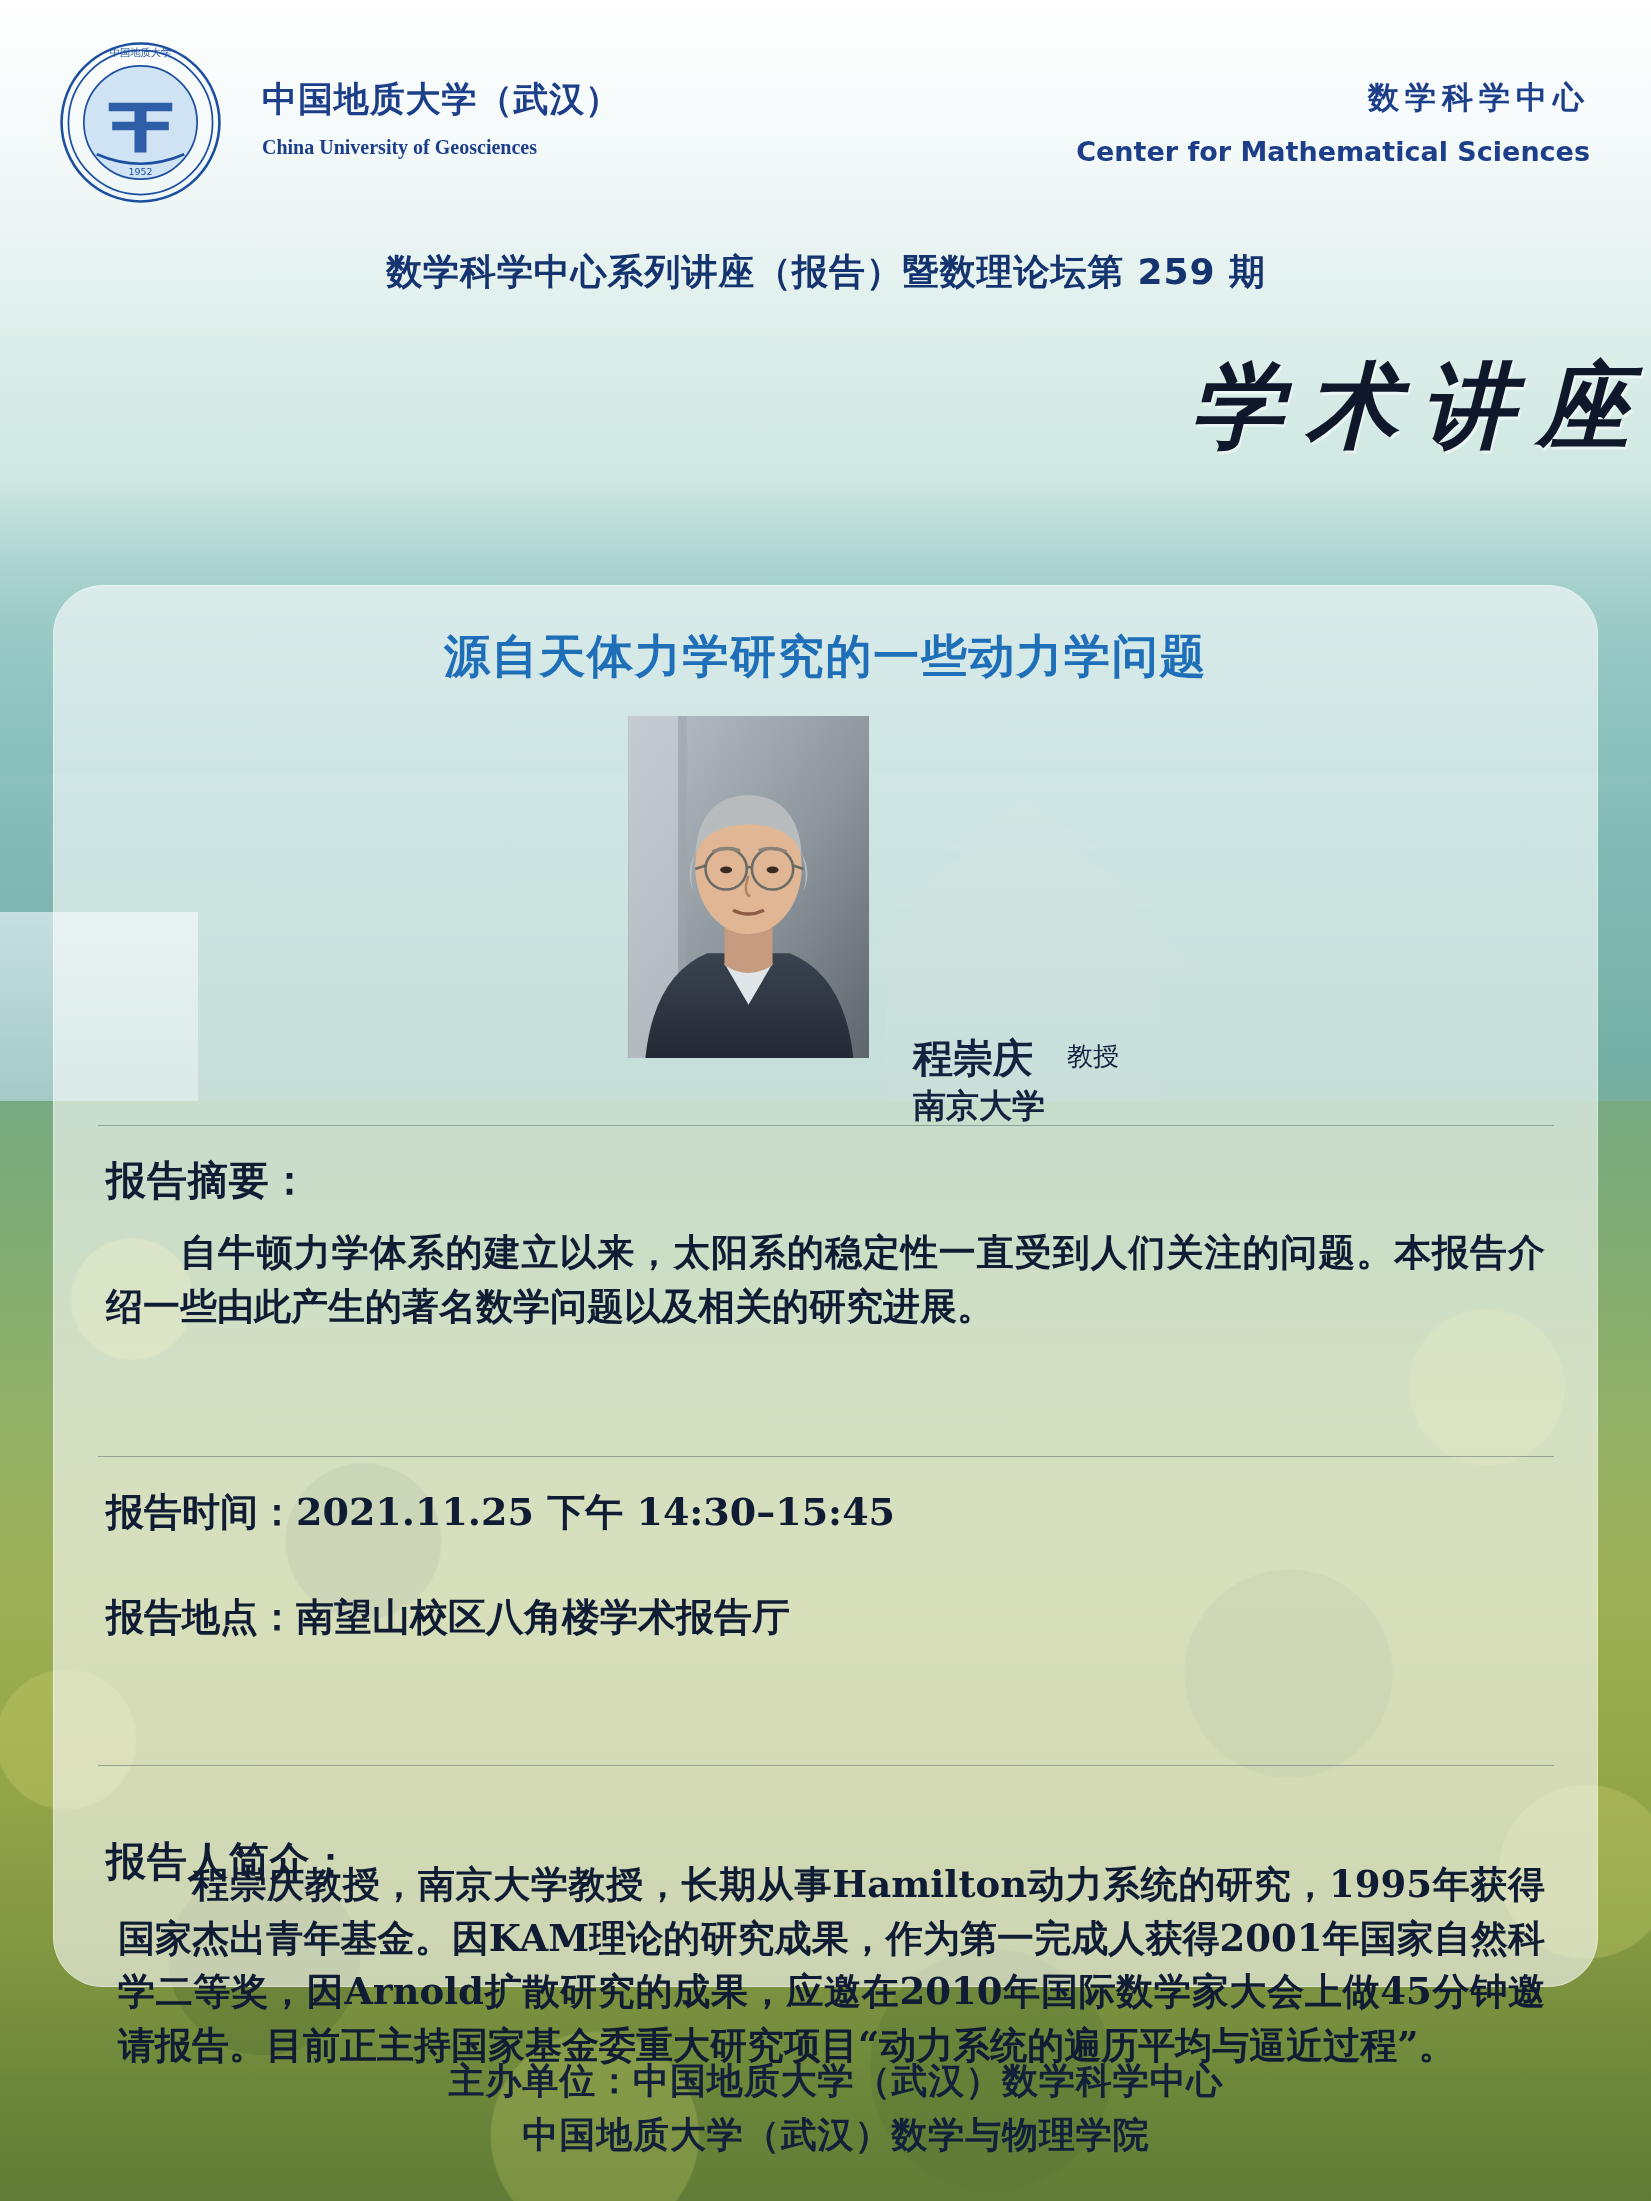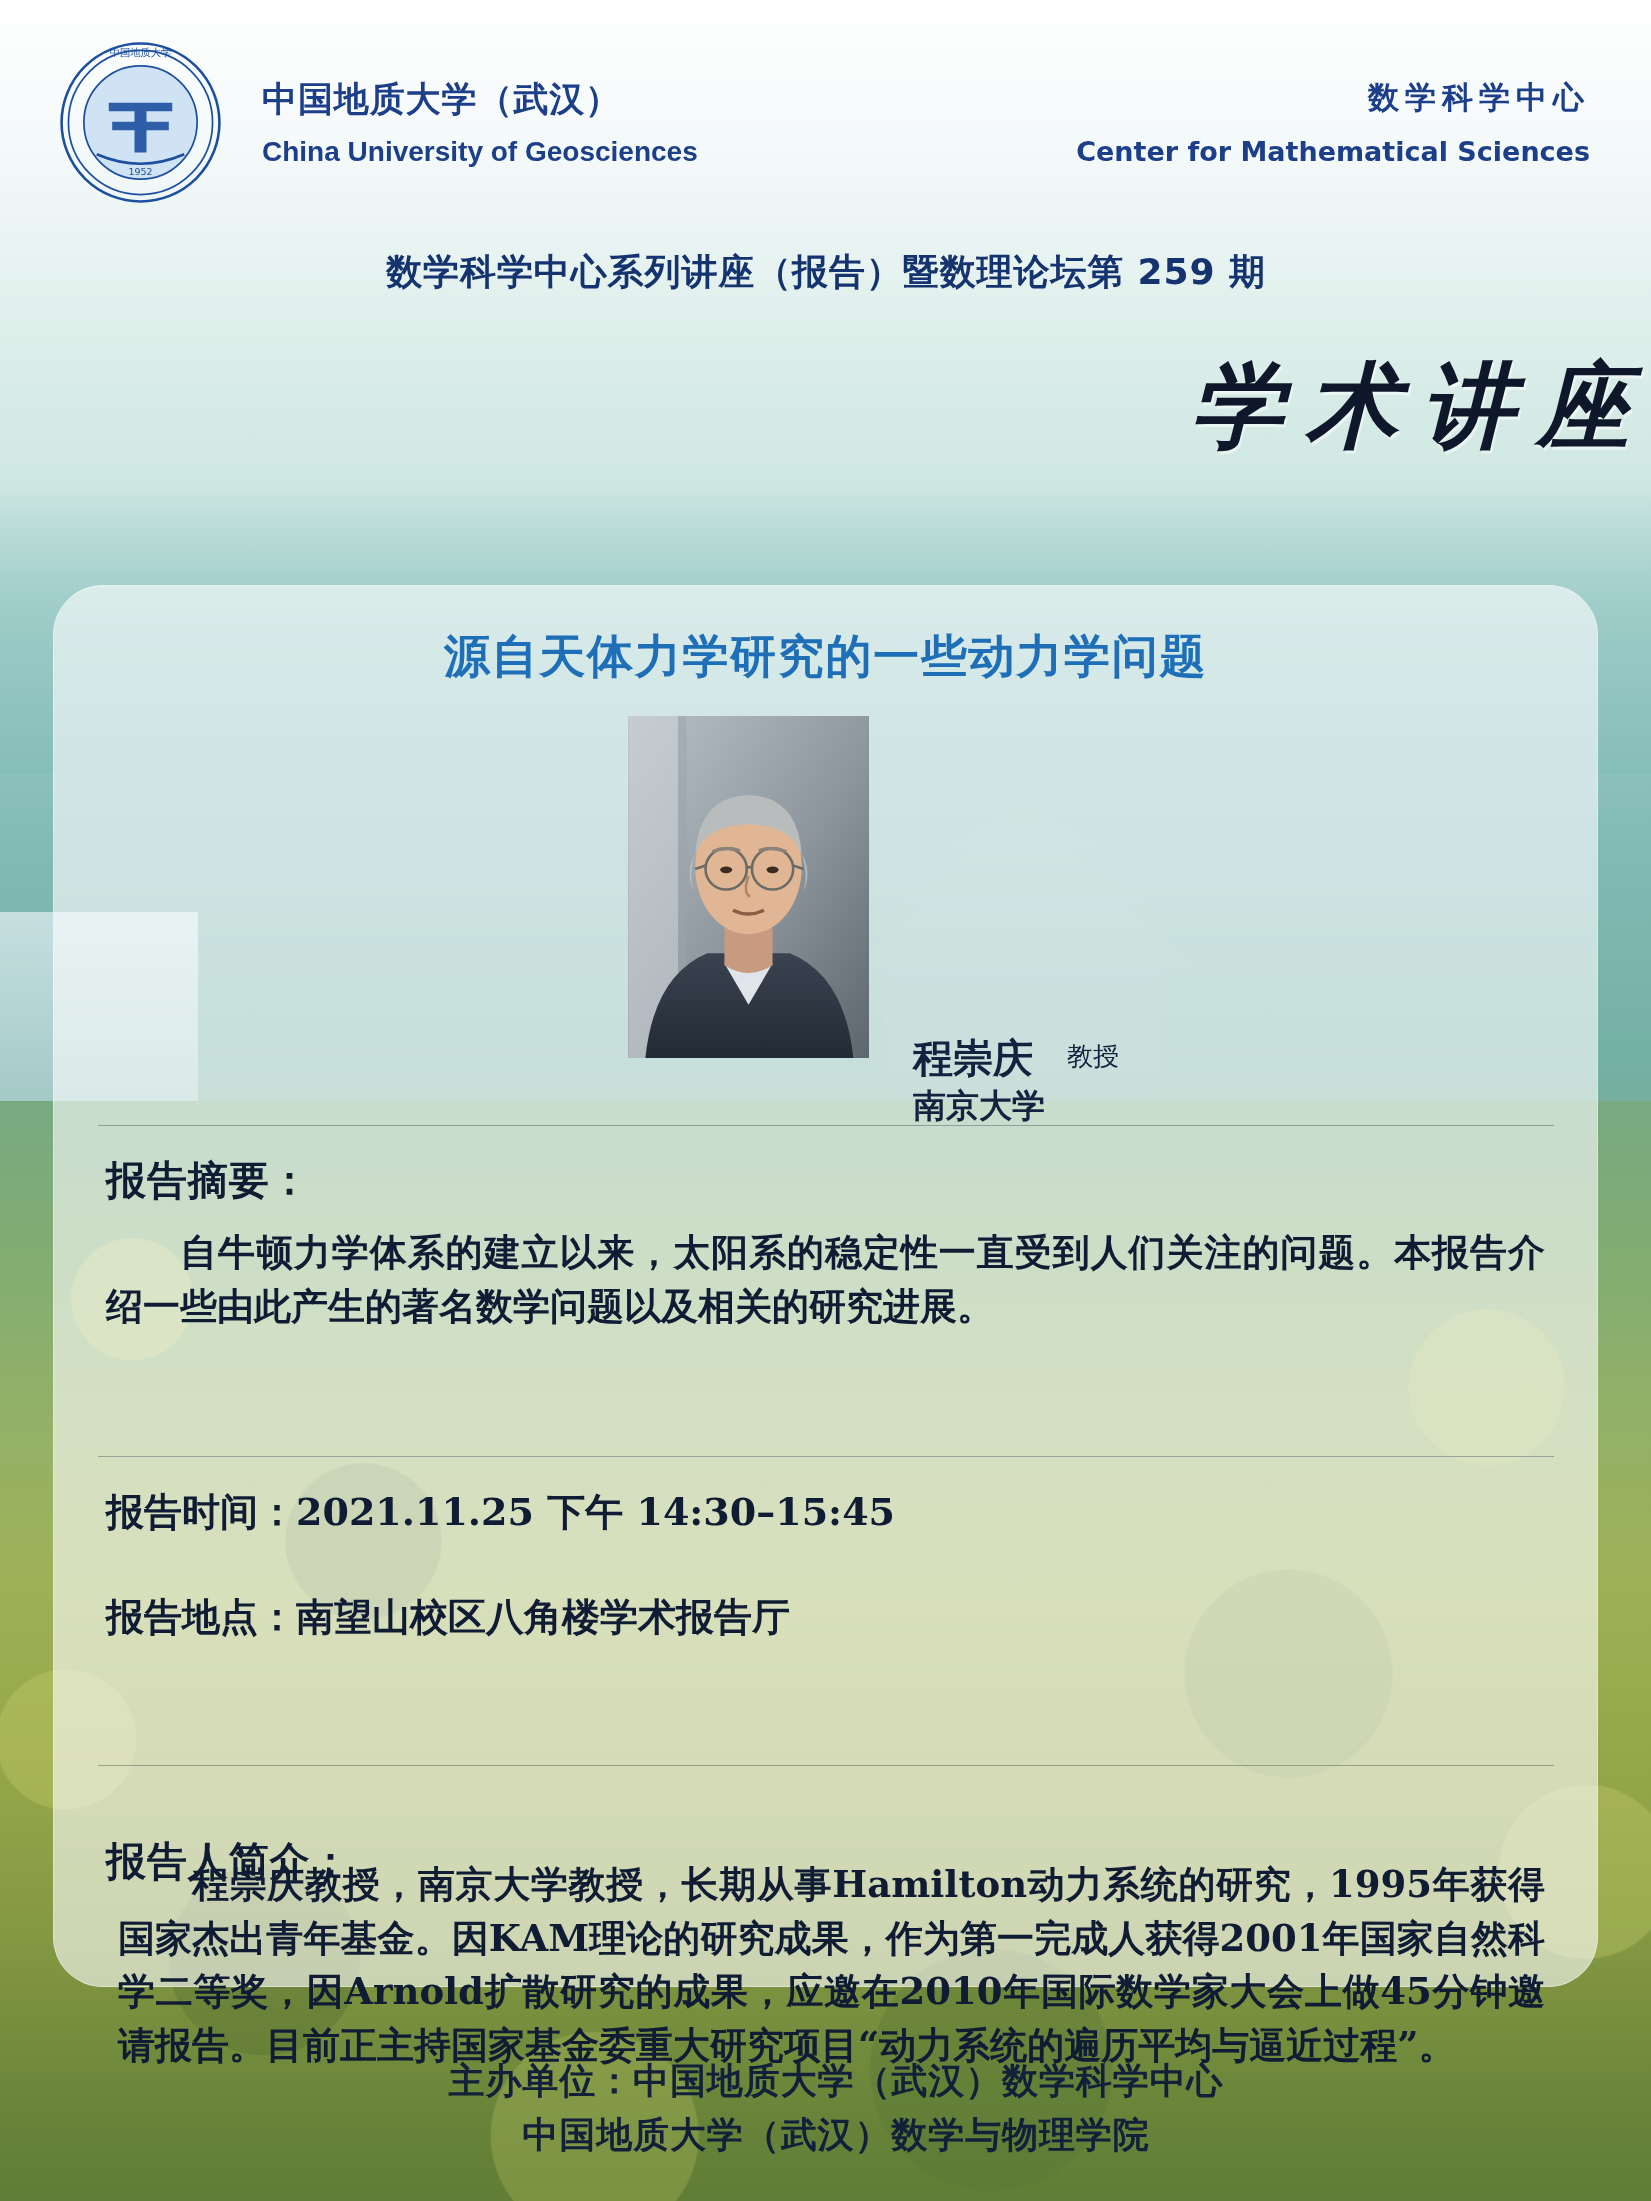--- a/index.html
+++ b/index.html
@@ -89,22 +89,22 @@
     font-family: "DejaVu Sans", sans-serif;
     font-size: 35px;
     font-weight: bold;
     color: #1d3f8a;
     letter-spacing: 0.9px;
     white-space: nowrap;
   }
   .uni-en {
     position: absolute;
     left: 262px; top: 136px;
-    font-family: Liberation Sans, sans-serif;
-    font-size: 28px;
+    font-family: Liberation Serif, serif;
+    font-size: 20px;
     font-weight: bold;
     color: #1d3f8a;
     white-space: nowrap;
   }
   .center-cn {
     position: absolute;
     right: 62px; top: 77px;
     font-family: "DejaVu Sans", sans-serif;
     font-size: 31px;
     font-weight: bold;

